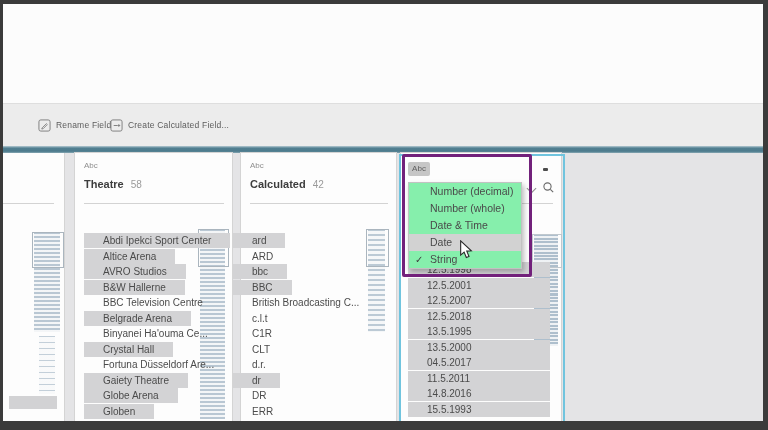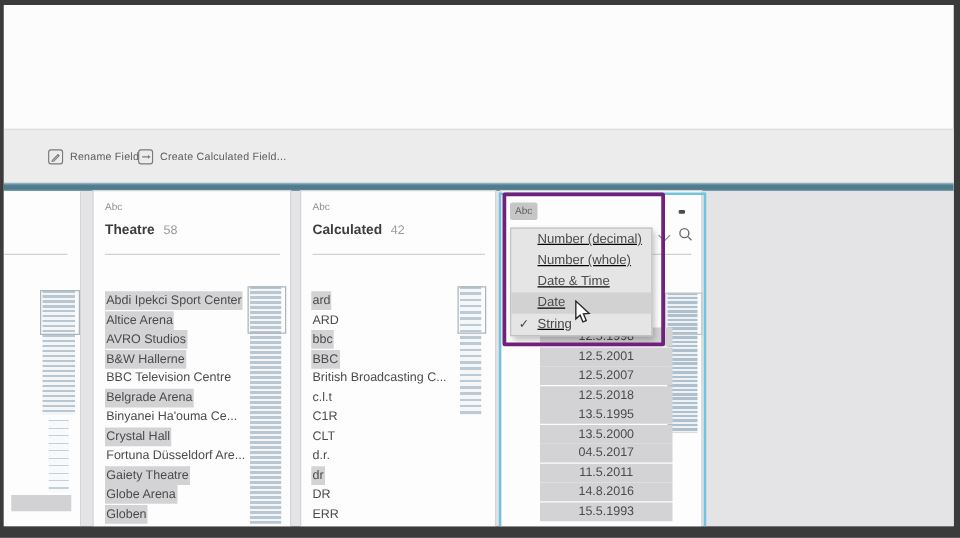--- a/index.html
+++ b/index.html
@@ -29,26 +29,26 @@
 
   .col-type{position:absolute;font-size:8px;color:#8f8f8f;top:8px;left:9px;}
   .col-title{position:absolute;top:25px;left:9px;font-size:11px;font-weight:bold;color:#3d3d3d;}
   .col-count{font-weight:normal;font-size:10px;color:#9a9a9a;margin-left:7px;}
   .col-underline{position:absolute;top:50px;left:9px;right:8px;height:1px;background:#d3d3d3;}
   #col-hidden .col-underline{left:0;right:10px;}
 
   
   .rows{position:absolute;z-index:1;}
   #rows-location{left:81px;top:229px;width:120px;}
-  #rows-broadcaster{left:246px;top:229px;width:125px;}
+  #rows-broadcaster{left:230px;top:229px;width:125px;}
   #rows-date{left:405px;top:258px;width:112px;z-index:1;}
   .cell{height:15.5px;line-height:15px;font-size:10px;color:#4b4b4b;white-space:nowrap;}
-  .cell .val{display:inline-block;padding:0 1px;max-width:150px;overflow:hidden;text-align:center;}
+  .cell .val{display:inline-block;padding:0 19px;max-width:150px;overflow:hidden;}
   .cell.hl .val{background:var(--hl);}
-  #rows-date .cell .val{display:block;width:104px;margin-left:24px;}
+  #rows-date .cell .val{display:block;width:104px;}
   #rows-date .cell.hl .val{background:var(--hl);}
 
   
   .hist{position:absolute;background:repeating-linear-gradient(180deg,#b9c7d3 0 2px,rgba(186,200,212,.14) 2px 4px);}
   .hist-outline{position:absolute;border:1px solid #aab5be;background:transparent;}
   #hist-hidden{left:31px;top:228px;width:26px;height:100px;}
   #hist-hidden-sparse{left:36px;top:332px;width:16px;height:58px;background:repeating-linear-gradient(180deg,#c3cfd9 0 1px,rgba(195,207,217,.08) 1px 6px);}
   #hist-hidden-box{left:29px;top:228px;width:30px;height:34px;}
   #hist-location{left:197px;top:225px;width:25px;height:190px;}
   #hist-location-box{left:195px;top:225px;width:29px;height:36px;}
@@ -60,22 +60,22 @@
 
   
   #cyan-border{position:absolute;left:396px;top:150px;width:162px;height:266px;border:2px solid var(--cyan);z-index:3;pointer-events:none;}
   #abc-btn{position:absolute;left:405px;top:158px;width:22px;height:14px;background:#c6c6c6;border-radius:2px;
     font-size:8px;color:#5e5e5e;text-align:center;line-height:14px;z-index:2;}
   #more-dot{position:absolute;left:540px;top:164px;width:5px;height:3px;background:#4c4c4c;border-radius:1px;z-index:2;}
   #sort-caret{position:absolute;left:525px;top:181px;width:6px;height:6px;border-right:1.5px solid #8a8a8a;border-bottom:1.5px solid #8a8a8a;transform:rotate(45deg);z-index:2;}
   #search-icon{position:absolute;left:539px;top:177px;z-index:2;}
 
   
-  #type-menu{position:absolute;left:405px;top:178px;width:112px;background:#e5e5e5;border:1px solid #c2c2c2;
-    box-shadow:2px 3px 5px rgba(0,0,0,.25);z-index:5;text-decoration:underline;}
+  #type-menu{position:absolute;left:405px;top:178px;width:112px;background:#86efac;border:1px solid #c2c2c2;
+    box-shadow:2px 3px 5px rgba(0,0,0,.25);z-index:5;}
   .menu-item{position:relative;height:17px;line-height:17px;font-size:10.5px;color:#4a4a4a;padding-left:21px;white-space:nowrap;}
   .menu-item.hover{background:#d2d2d2;}
   .menu-item .check{position:absolute;left:6px;top:0;font-size:10px;color:#3f3f3f;visibility:hidden;}
   .menu-item.checked .check{visibility:visible;}
 
   
   #annotation-box{position:absolute;left:399px;top:150px;width:124px;height:117px;border:3px solid var(--purple);border-radius:2px;z-index:6;pointer-events:none;}
 
   
   #cursor{position:absolute;left:455px;top:236px;z-index:7;pointer-events:none;}

